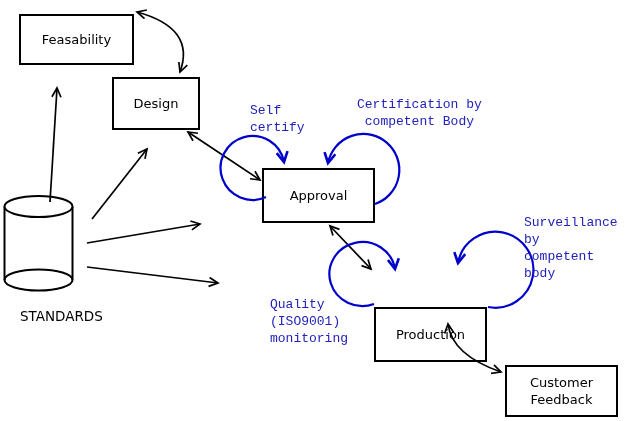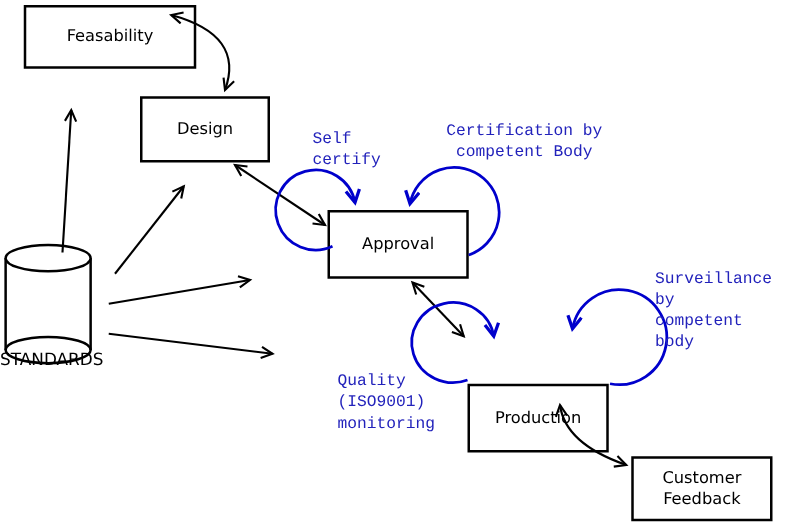--- a/index.html
+++ b/index.html
@@ -41,26 +41,26 @@
     font-size: 13.5px;
     z-index: 3;
   }
   svg.overlay {
     position: absolute;
     left: 0; top: 0;
     width: 633px; height: 421px;
     z-index: 2;
     pointer-events: none;
   }
-  #box-feasability { left: 19px;  top: 4px;   width: 138px; height: 51px; }
-  #box-design      { left: 112px; top: 77px;  width: 104px; height: 53px; }
+  #box-feasability { left: 19px;  top: 14px;   width: 115px; height: 51px; }
+  #box-design      { left: 112px; top: 77px;  width: 88px; height: 53px; }
   #box-approval    { left: 262px; top: 168px; width: 113px; height: 55px; align-items: center; }
   #box-production  { left: 374px; top: 267px; width: 113px; height: 55px; margin-top: 40px; }
   #box-customer    { left: 505px; top: 365px; width: 113px; height: 52px; align-items: center; }
-  #lbl-standards    { left: 0px;   top: 280px; width: 80px; text-align: right; }
+  #lbl-standards    { left: 0px;   top: 308px; width: 80px; text-align: right; padding-left: 20px; }
   #lbl-self-certify { left: 250px; top: 102px; }
   #lbl-certification{ left: 357px; top: 96px; text-align: center;  }
   #lbl-surveillance { left: 524px; top: 214px; }
   #lbl-quality      { left: 270px; top: 296px; }
 </style>
 </head>
 <body>
 
 <div class="canvas">
 

